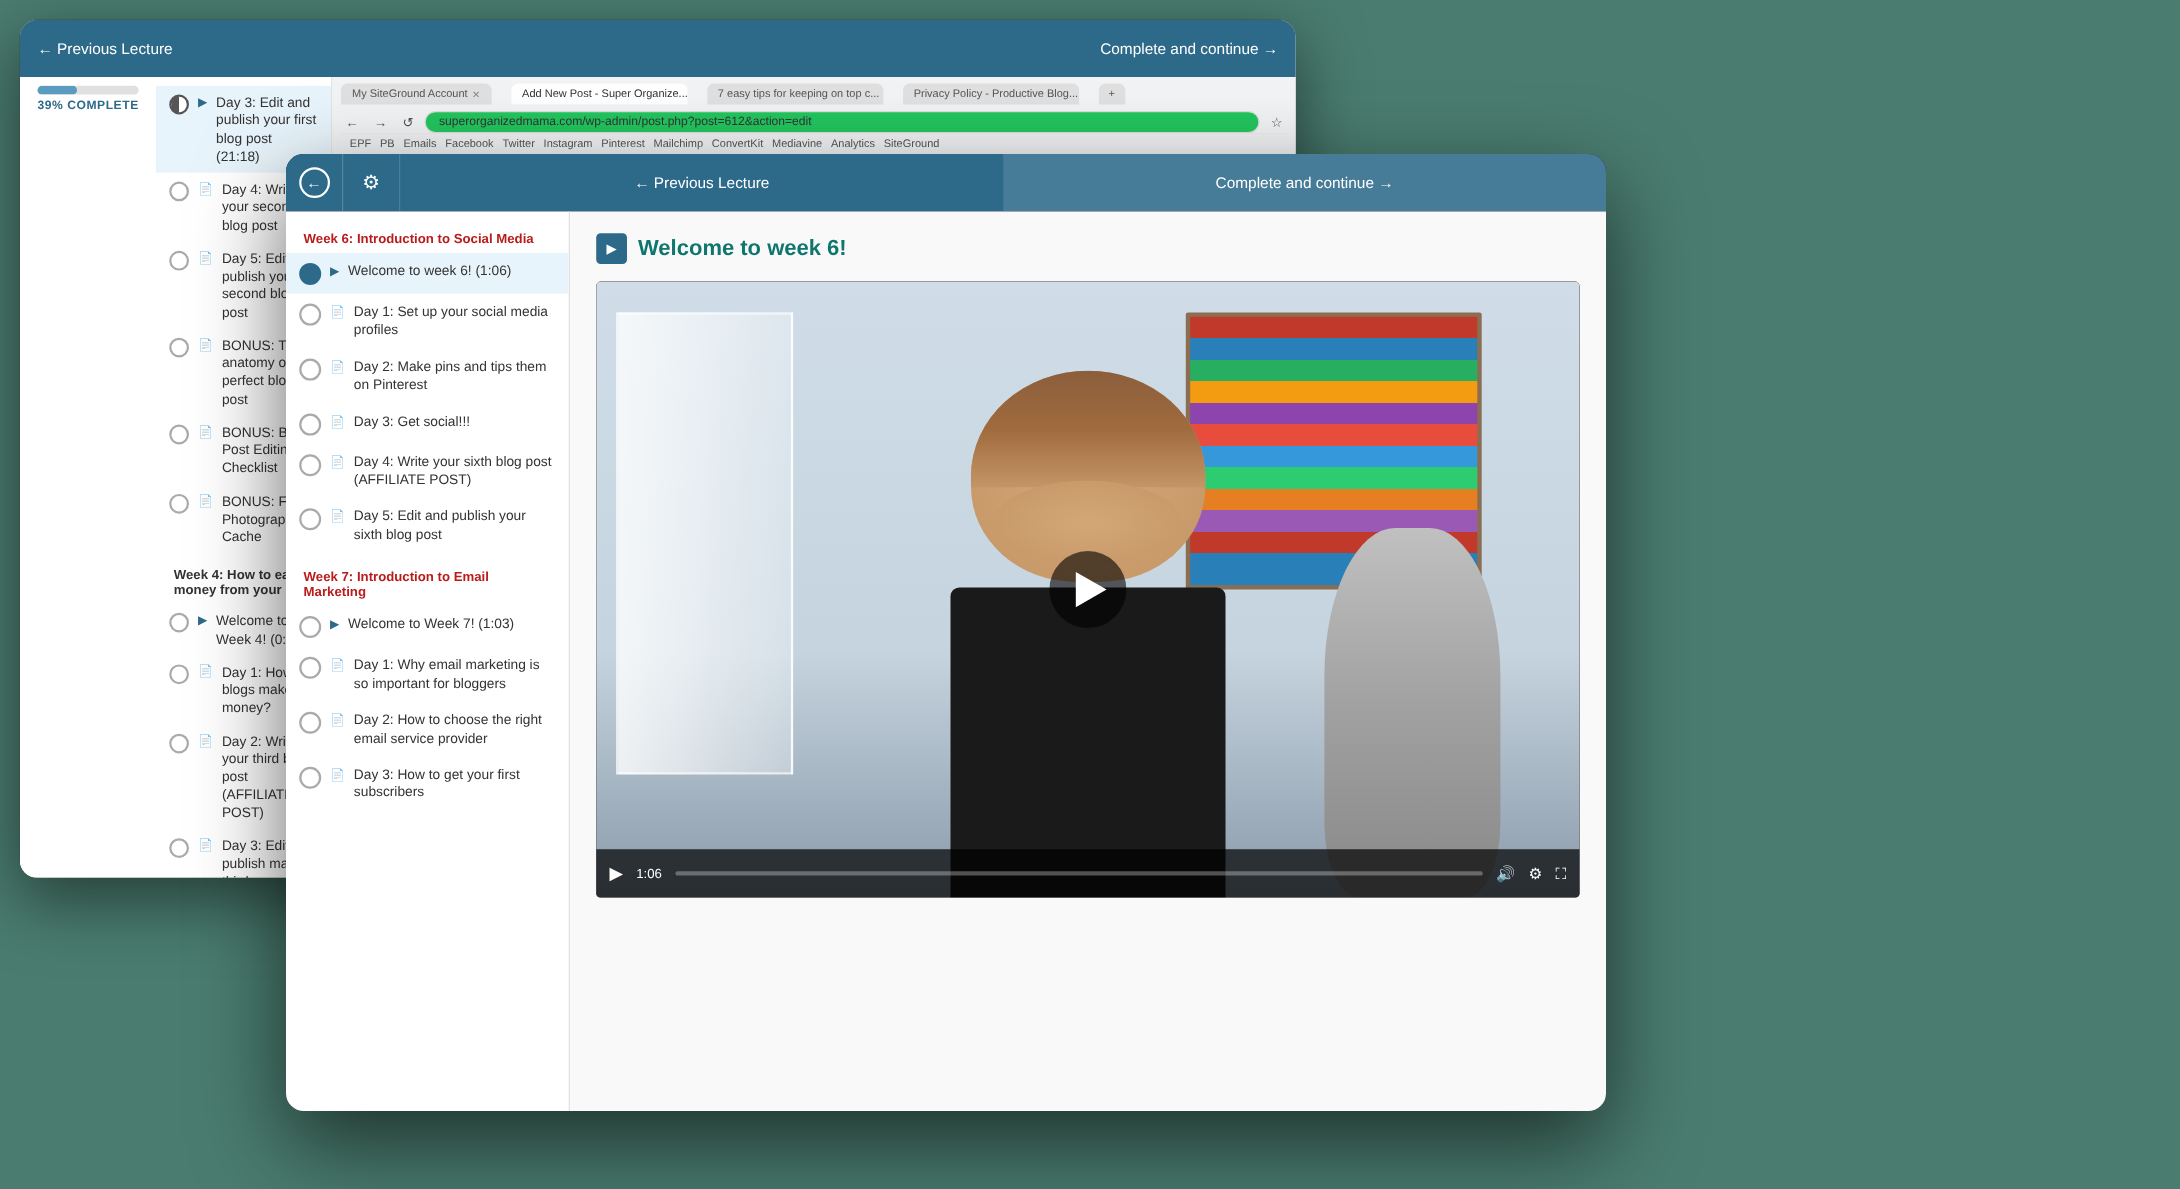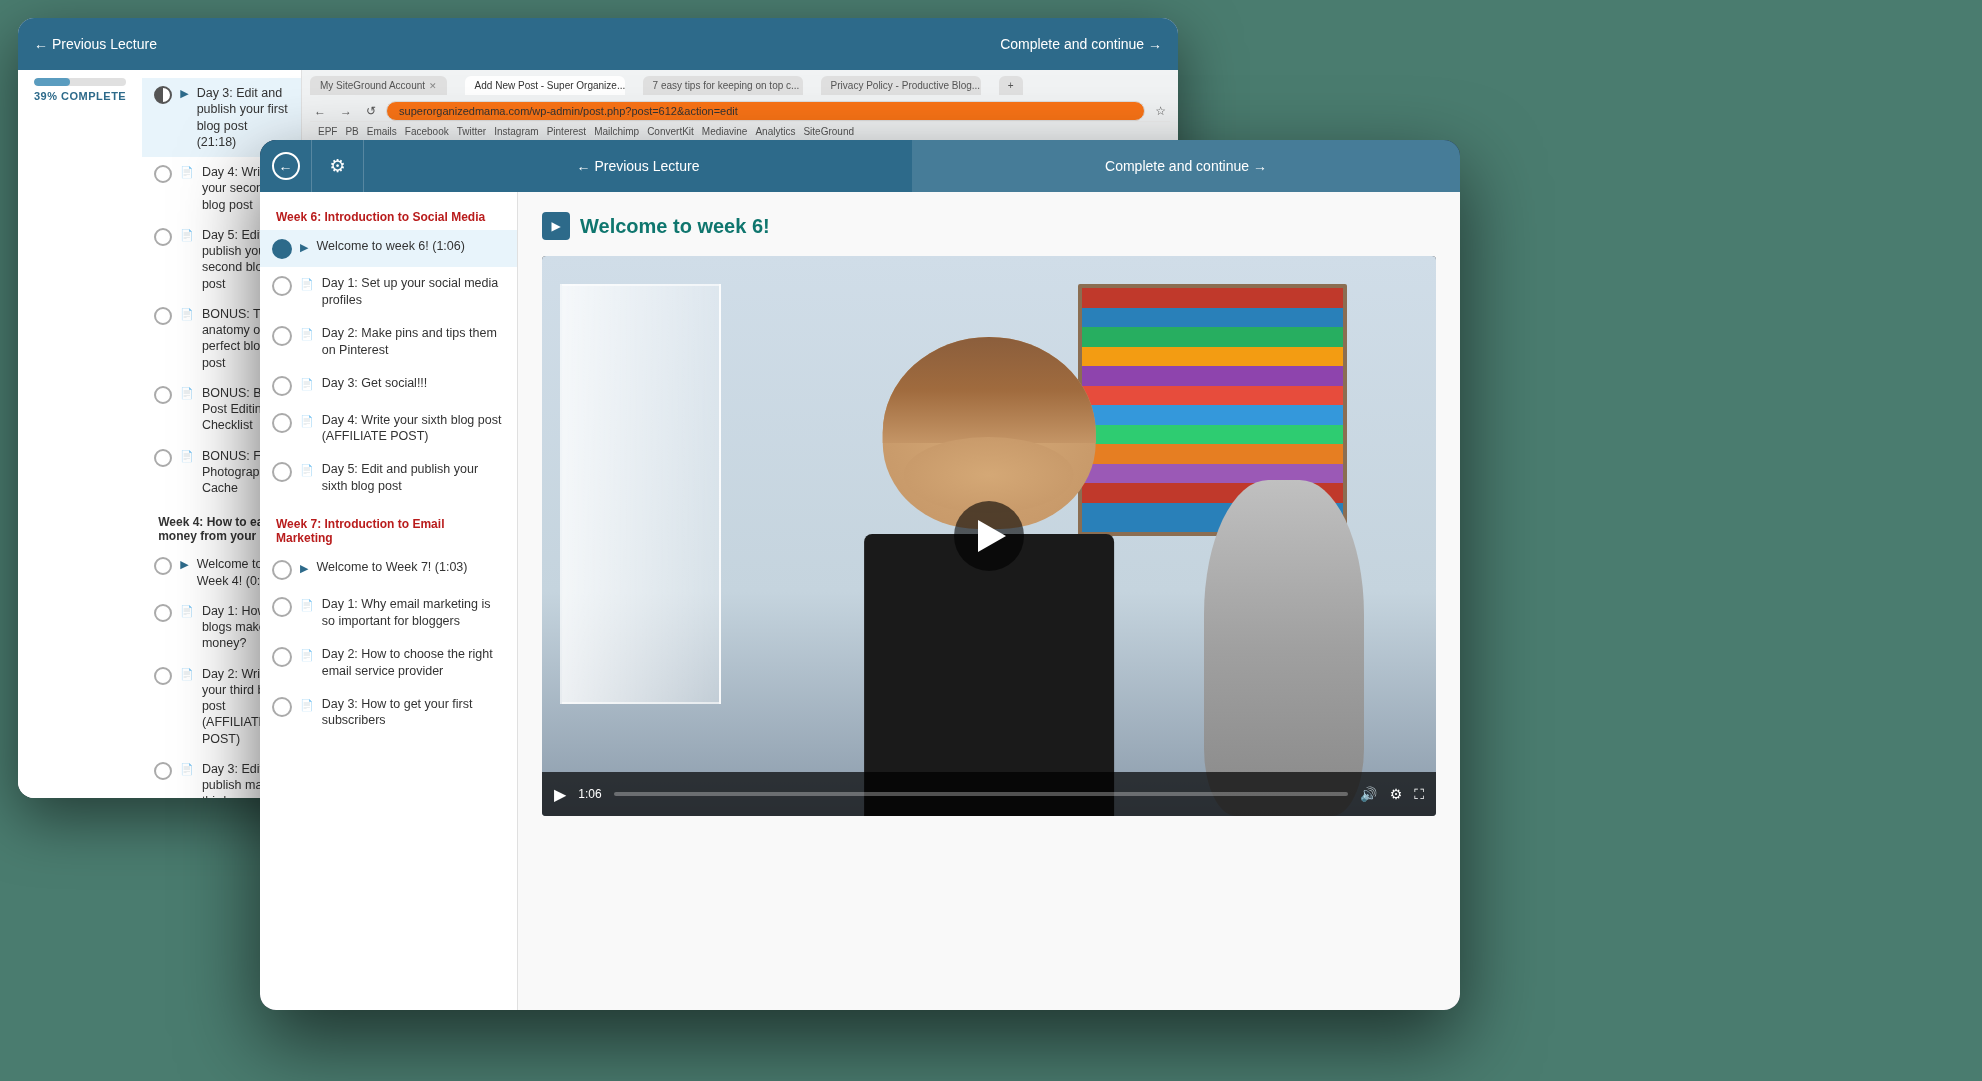--- a/index.html
+++ b/index.html
@@ -232,21 +232,21 @@
 
     .browser-nav-btn {
       font-size: 12px;
       color: #555;
       cursor: pointer;
       padding: 2px 4px;
     }
 
     .browser-address {
       flex: 1;
-      background: #f97316;
+      background: #22c55e;
       border: 1px solid #ddd;
       border-radius: 16px;
       padding: 3px 12px;
       font-size: 11px;
       color: #333;
       overflow: hidden;
       white-space: nowrap;
       text-overflow: ellipsis;
     }
 

